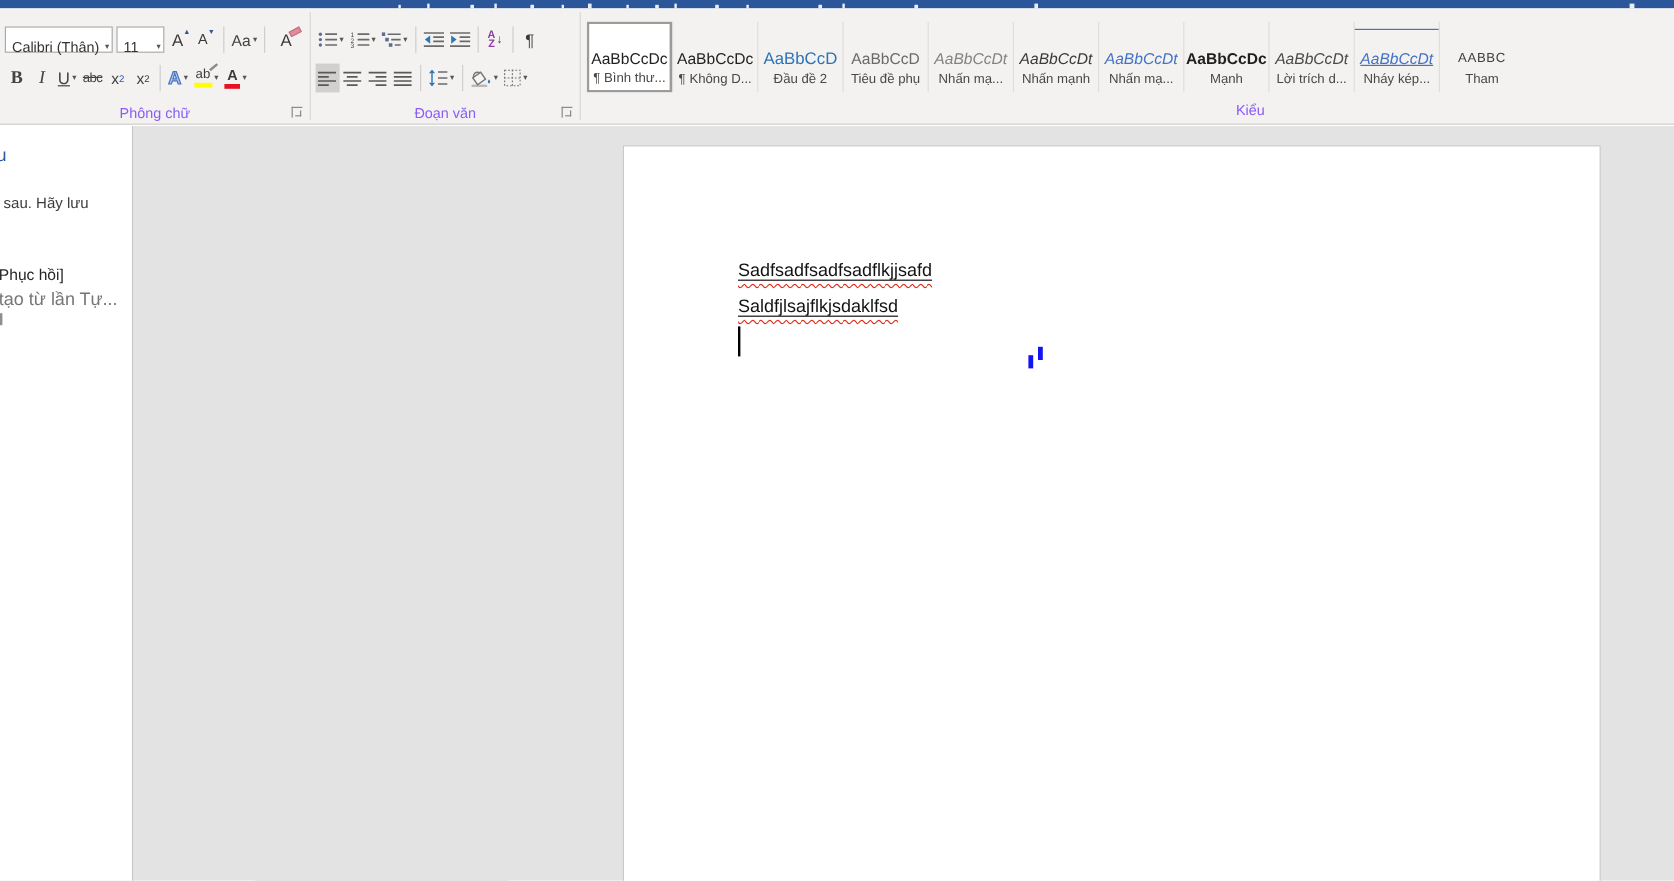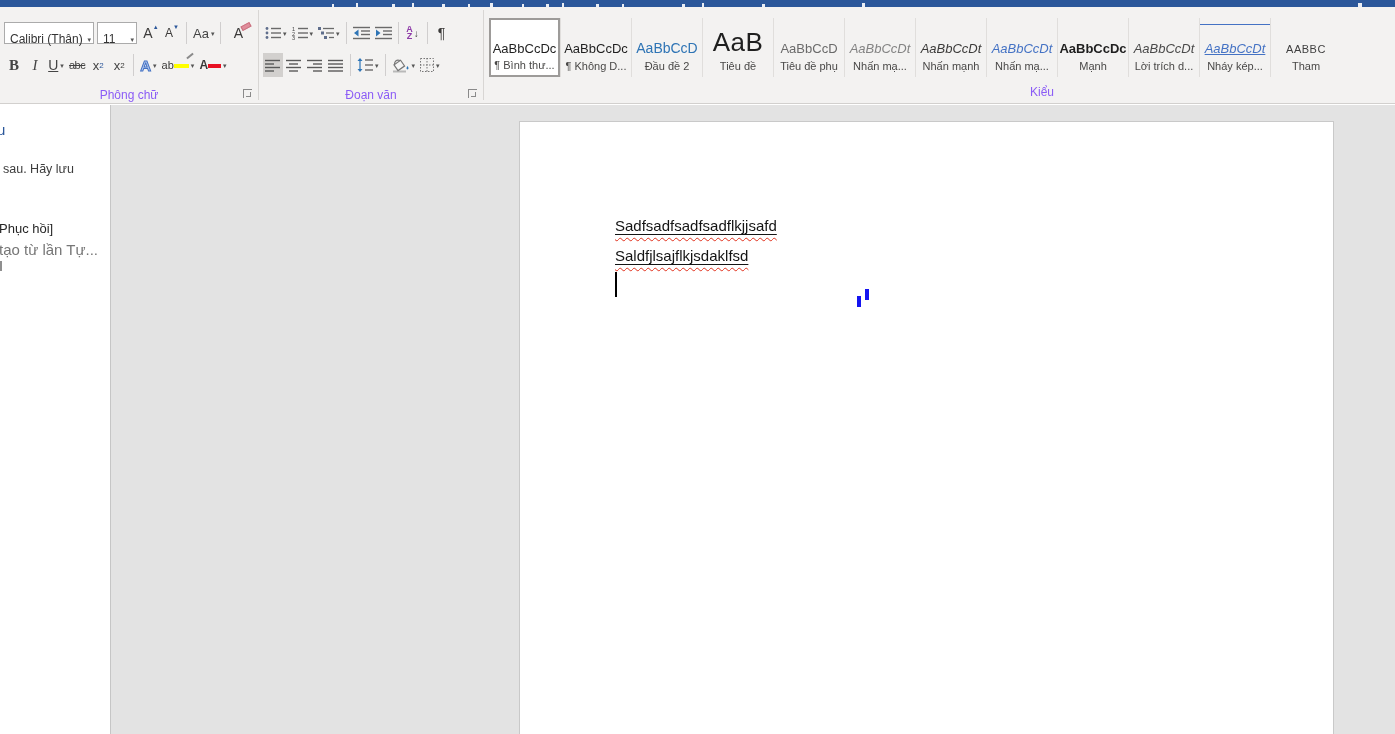--- a/index.html
+++ b/index.html
@@ -36,21 +36,21 @@
 
   .glyphA { font-size:14px; color:#3b3a39; }
   .caret { font-size:6px; color:#2b579a; position:relative; top:-6px; line-height:1; }
   .eraser { position:absolute; right:0; top:3px; width:10px; height:5px; background:#e08d9b; border:1px solid #c9717f; transform:rotate(-28deg); }
   .b-bold { font-family:"Liberation Serif",serif; font-weight:bold; font-size:15px; }
   .b-ital { font-family:"Liberation Serif",serif; font-style:italic; font-size:15px; }
   .b-und  { font-size:14px; text-decoration:underline; }
   .b-strk { font-size:11px; text-decoration:line-through; letter-spacing:-.5px; }
   .xsub { font-size:13px; } .xsub sub,.xsub sup { font-size:8px; color:#2b579a; }
   .fx-a { font-size:15px; font-weight:bold; color:#b9cdf0; -webkit-text-stroke:1px #4472c4; }
-  .stack { display:flex; align-items:center; line-height:1; }
+  .stack { display:flex; flex-direction:column; align-items:center; line-height:1; }
   .stack .txt { font-size:11px; color:#3b3a39; }
   .hl-bar { width:15px; height:4px; background:#ffff00; margin-top:1px; }
   .fc-bar { width:13px; height:4px; background:#e81123; margin-top:1px; }
   .pen { position:absolute; right:2px; top:2px; width:8px; height:2px; background:#8a8a8a; transform:rotate(-40deg); }
 
   .sorticon { display:flex; align-items:center; gap:1px; }
   .sorticon .az { display:flex; flex-direction:column; line-height:.8; font-size:9px; font-weight:bold; color:#8e3ba8; }
   .sorticon .ar { font-size:10px; color:#444; }
   .pilcrow { font-size:14px; color:#3b3a39; }
 
@@ -370,24 +370,20 @@
         </div>
         <div class="gi">
           <span class="gp p-normal">AaBbCcDc</span>
           <span class="gl">¶ Không D...</span>
         </div>
         <div class="gi">
           <span class="gp p-h2">AaBbCcD</span>
           <span class="gl">Đầu đề 2</span>
         </div>
         <div class="gi">
-          <span class="gp p-title">AaB</span>
-          <span class="gl">Tiêu đề</span>
-        </div>
-        <div class="gi">
           <span class="gp p-subtitle">AaBbCcD</span>
           <span class="gl">Tiêu đề phụ</span>
         </div>
         <div class="gi">
           <span class="gp p-subtle-em">AaBbCcDt</span>
           <span class="gl">Nhấn mạ...</span>
         </div>
         <div class="gi">
           <span class="gp p-em">AaBbCcDt</span>
           <span class="gl">Nhấn mạnh</span>

